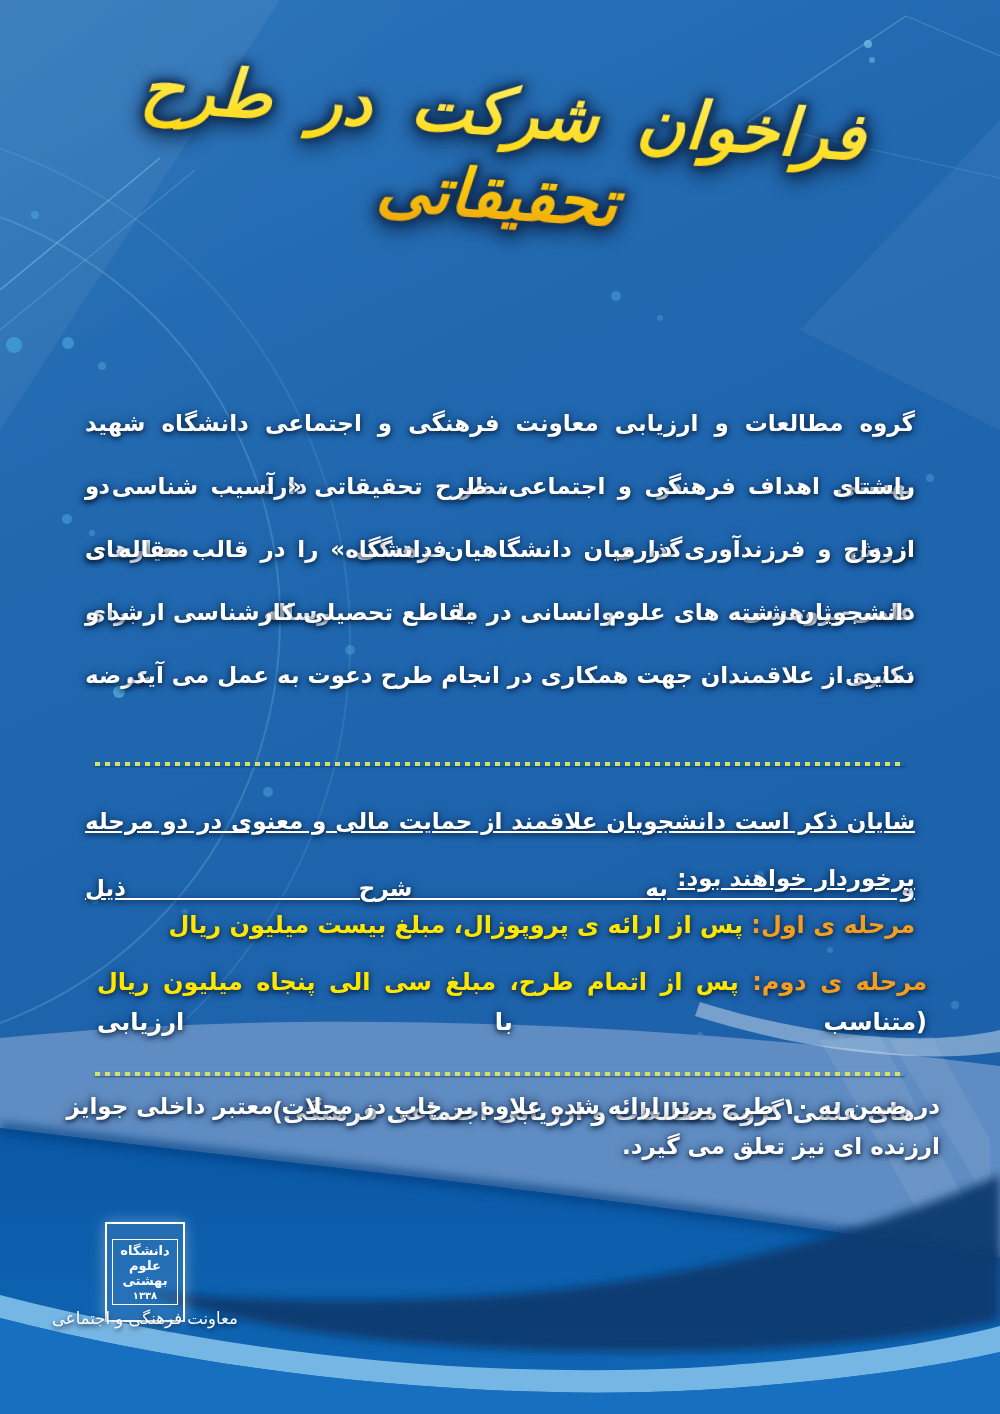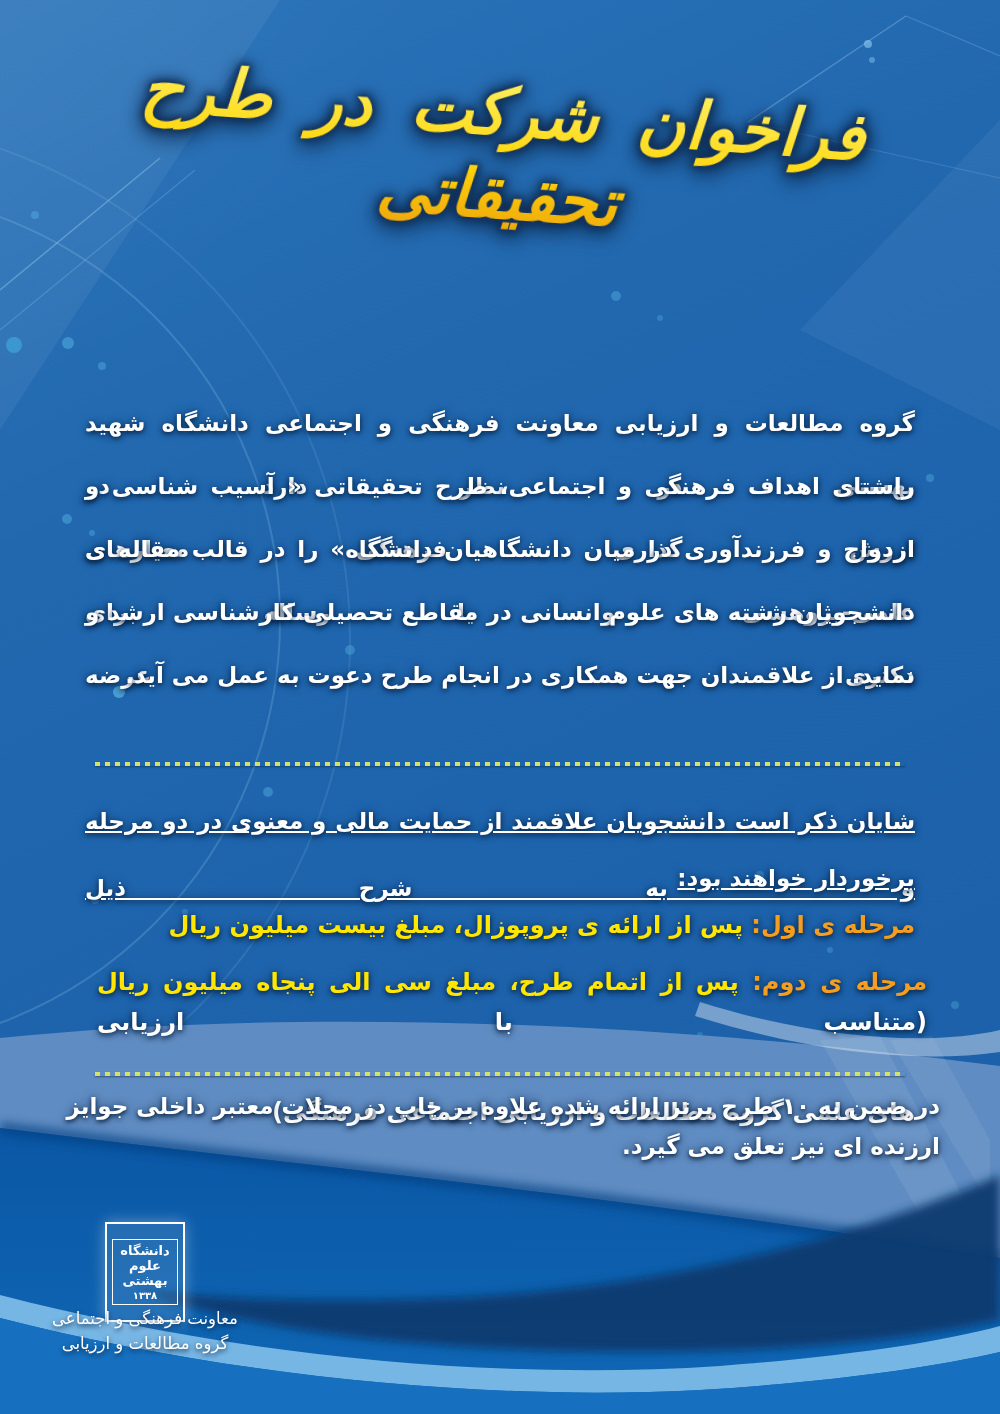--- a/index.html
+++ b/index.html
@@ -188,16 +188,15 @@
   <div class="logo">
     <div class="logo-inner">
       <div class="uline">دانشگاه</div>
       <div class="uline">علوم</div>
       <div class="uline">بهشتی</div>
       <div class="year">۱۳۳۸</div>
     </div>
   </div>
   <div class="logo-caption">
     <div>معاونت فرهنگی و اجتماعی</div>
-    <div>گروه مطالعات و ارزیابی</div>
   </div>
 
 </div>
 
 </body></html>

